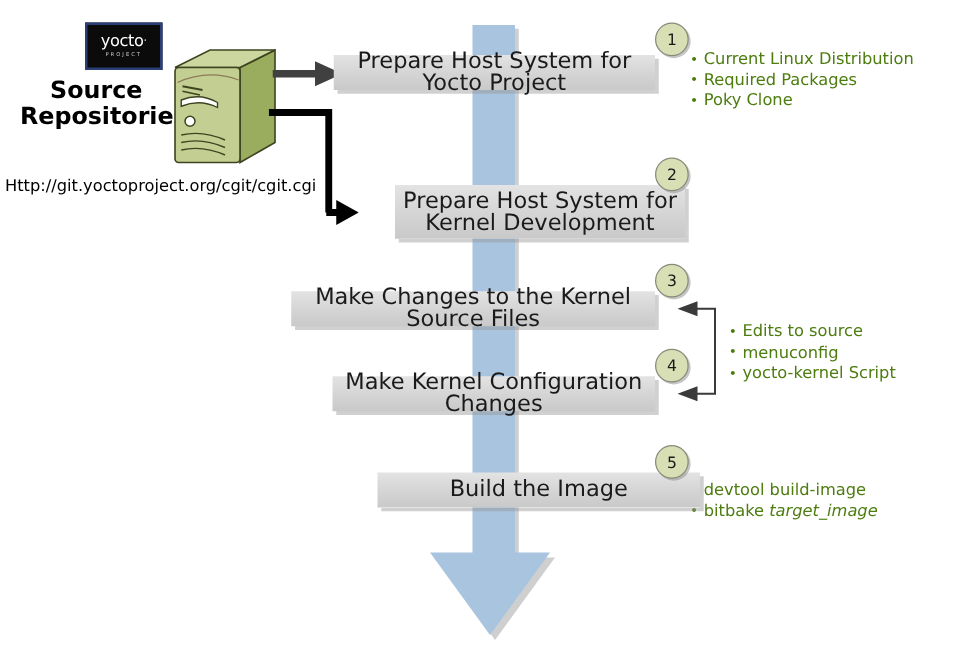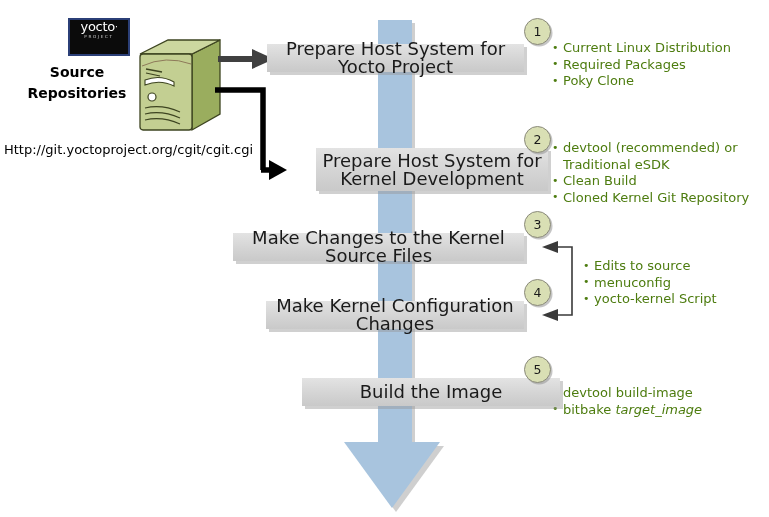--- a/index.html
+++ b/index.html
@@ -26,20 +26,21 @@
   .yocto-logo {
     position: absolute;
     left: 68px; top: 18px;
     width: 62px; height: 38px;
     background: #0b0b0b;
     border: 2px solid #2b3f77;
     box-sizing: border-box;
     display: flex;
     flex-direction: column;
     align-items: center;
+    justify-content: center;
     line-height: 1;
   }
   .yocto-word {
     color: #ffffff;
     font-size: 13px;
     letter-spacing: -0.3px;
     font-family: "DejaVu Sans", "Liberation Sans", sans-serif;
   }
   .yocto-word .dot { font-size: 9px; vertical-align: middle; }
   .yocto-sub {
@@ -49,21 +50,21 @@
     margin-top: 2px;
   }
 
   
   .src-label {
     position: absolute;
     left: 16px; top: 62px;
     width: 122px;
     text-align: center;
     font-weight: bold;
-    font-size: 14px;
+    font-size: 19px;
     line-height: 21px;
     color: #000000;
   }
   .url-label {
     position: absolute;
     left: 4px; top: 142px;
     font-size: 13px;
     color: #000000;
     white-space: nowrap;
   }
@@ -247,28 +248,20 @@
   </div>
 
   <div class="bullets" style="left:552px;top:40px;width:210px;">
     <ul>
       <li>Current Linux Distribution</li>
       <li>Required Packages</li>
       <li>Poky Clone</li>
     </ul>
   </div>
 
-  <div class="bullets" style="left:552px;top:140px;width:212px;">
-    <ul>
-      <li>devtool (recommended) or
-Traditional eSDK</li>
-      <li>Clean Build</li>
-      <li>Cloned Kernel Git Repository</li>
-    </ul>
-  </div>
 
   <div class="bullets" style="left:583px;top:258px;width:180px;">
     <ul>
       <li>Edits to source</li>
       <li>menuconfig</li>
       <li>yocto-kernel Script</li>
     </ul>
   </div>
 
   <div class="bullets" style="left:552px;top:385px;width:200px;">

